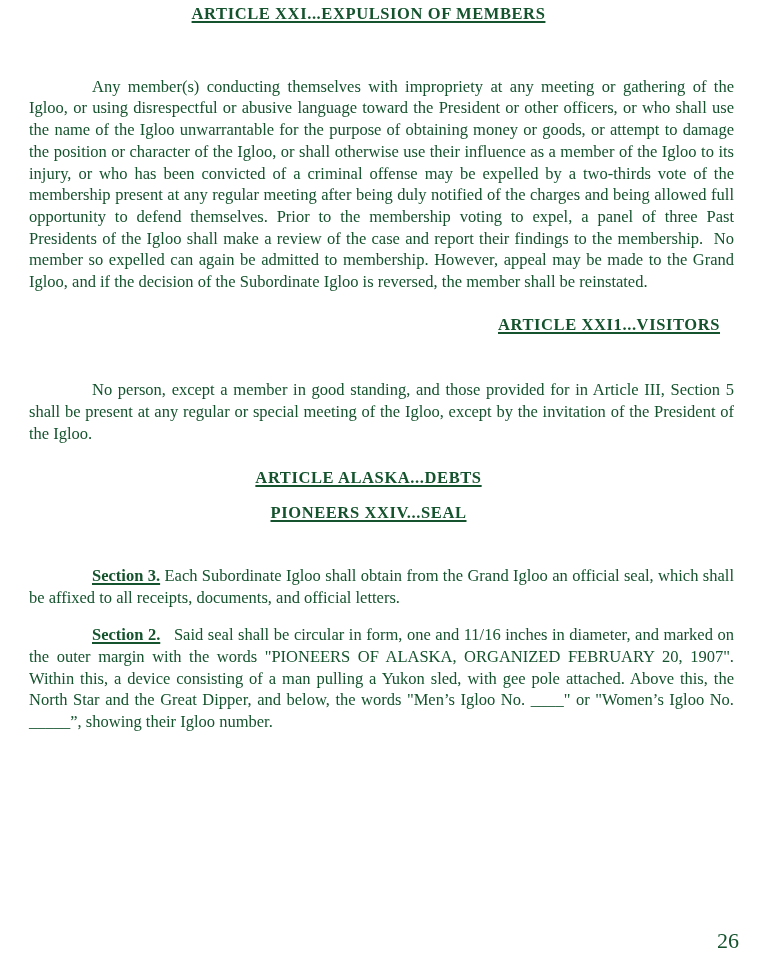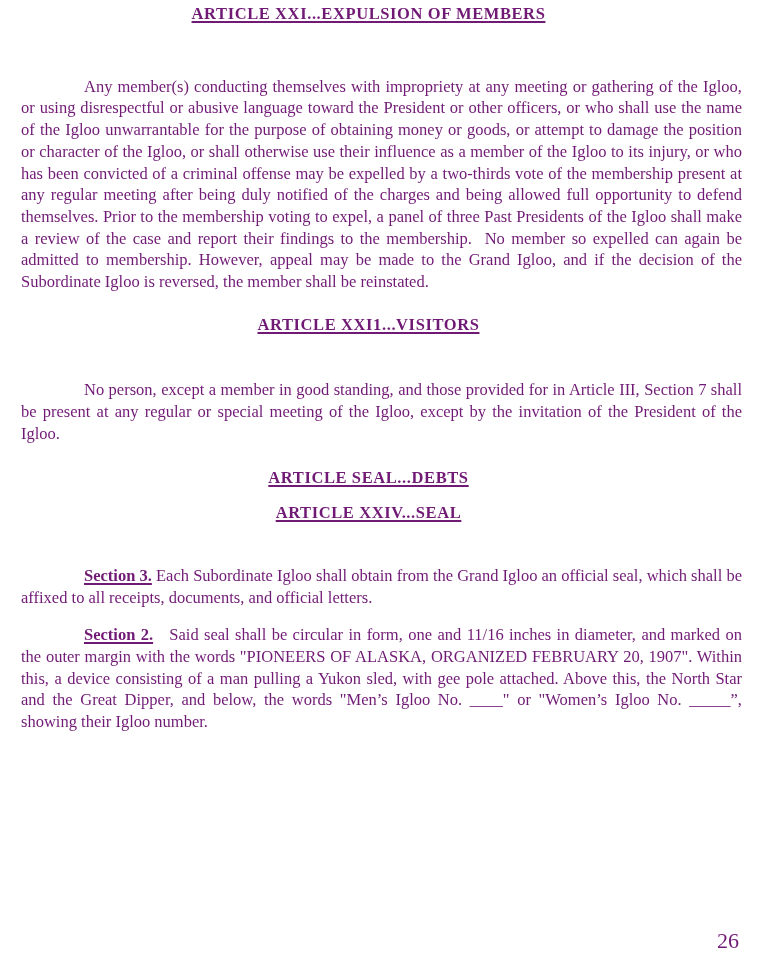--- a/index.html
+++ b/index.html
@@ -6,56 +6,56 @@
     margin: 0;
     padding: 0;
     background: #ffffff;
   }
   .page {
     position: relative;
     width: 766px;
     height: 955px;
     box-sizing: border-box;
     background: #ffffff;
-    color: #701a75;
+    color: #14532d;
     font-family: "Liberation Serif", "DejaVu Serif", serif;
     font-size: 16.5px;
     line-height: 21.7px;
     padding: 3px 20px 0 17px;
     overflow: hidden;
   }
   .article-title {
     margin: 0;
     font-size: 16.5px;
     line-height: 21.7px;
     font-weight: bold;
     text-align: center;
     text-decoration: underline;
     text-decoration-thickness: 1.5px;
     text-underline-offset: 2px;
     letter-spacing: 0.6px;
     padding-right: 26px; 
   }
   .para {
-    margin: 4px;
+    margin: 12px;
     text-align: justify;
     text-indent: 63px;
   }
   .section-label {
     font-weight: bold;
     text-decoration: underline;
     text-decoration-thickness: 1.5px;
     text-underline-offset: 2px;
   }
   .mt51 { margin-top: 51px; }
   .mt48 { margin-top: 48px; }
   .mt44 { margin-top: 44px; }
   .mt41 { margin-top: 41px; }
   .mt22 { margin-top: 22px; }
-  .mt21 { margin-top: 21px; }
+  .mt21 { margin-top: 21px; text-align: right; }
   .mt16 { margin-top: 16px; }
   .mt14 { margin-top: 14px; }
   .page-number {
     position: absolute;
     top: 930px;
     left: 717px;
     font-size: 22px;
     line-height: 21.7px;
   }
 </style>
@@ -64,29 +64,29 @@
 
 <div class="page">
 
   <section>
     <h2 class="article-title">ARTICLE XXI...EXPULSION OF MEMBERS</h2>
     <p class="para mt51">Any member(s) conducting themselves with impropriety at any meeting or gathering of the Igloo, or using disrespectful or abusive language toward the President or other officers, or who shall use the name of the Igloo unwarrantable for the purpose of obtaining money or goods, or attempt to damage the position or character of the Igloo, or shall otherwise use their influence as a member of the Igloo to its injury, or who has been convicted of a criminal offense may be expelled by a two-thirds vote of the membership present at any regular meeting after being duly notified of the charges and being allowed full opportunity to defend themselves. Prior to the membership voting to expel, a panel of three Past Presidents of the Igloo shall make a review of the case and report their findings to the membership.&nbsp; No member so expelled can again be admitted to membership. However, appeal may be made to the Grand Igloo, and if the decision of the Subordinate Igloo is reversed, the member shall be reinstated.</p>
   </section>
 
   <section>
     <h2 class="article-title mt21">ARTICLE XXI1...VISITORS</h2>
-    <p class="para mt44">No person, except a member in good standing, and those provided for in Article III, Section 7 shall be present at any regular or special meeting of the Igloo, except by the invitation of the President of the Igloo.</p>
+    <p class="para mt44">No person, except a member in good standing, and those provided for in Article III, Section 5 shall be present at any regular or special meeting of the Igloo, except by the invitation of the President of the Igloo.</p>
   </section>
 
   <section>
-    <h2 class="article-title mt22">ARTICLE SEAL...DEBTS</h2>
+    <h2 class="article-title mt22">ARTICLE ALASKA...DEBTS</h2>
   </section>
 
   <section>
-    <h2 class="article-title mt14">ARTICLE XXIV...SEAL</h2>
+    <h2 class="article-title mt14">PIONEERS XXIV...SEAL</h2>
     <p class="para mt41">
       <span class="section-label">Section 3.</span>
       <span>Each Subordinate Igloo shall obtain from the Grand Igloo an official seal, which shall be affixed to all receipts, documents, and official letters.</span>
     </p>
     <p class="para mt16">
       <span class="section-label">Section 2.</span>
       <span>&nbsp;&nbsp;Said seal shall be circular in form, one and 11/16 inches in diameter, and marked on the outer margin with the words "PIONEERS OF ALASKA, ORGANIZED FEBRUARY 20, 1907". Within this, a device consisting of a man pulling a Yukon sled, with gee pole attached. Above this, the North Star and the Great Dipper, and below, the words "Men’s Igloo No. ____" or "Women’s Igloo No. _____”, showing their Igloo number.</span>
     </p>
   </section>
 

